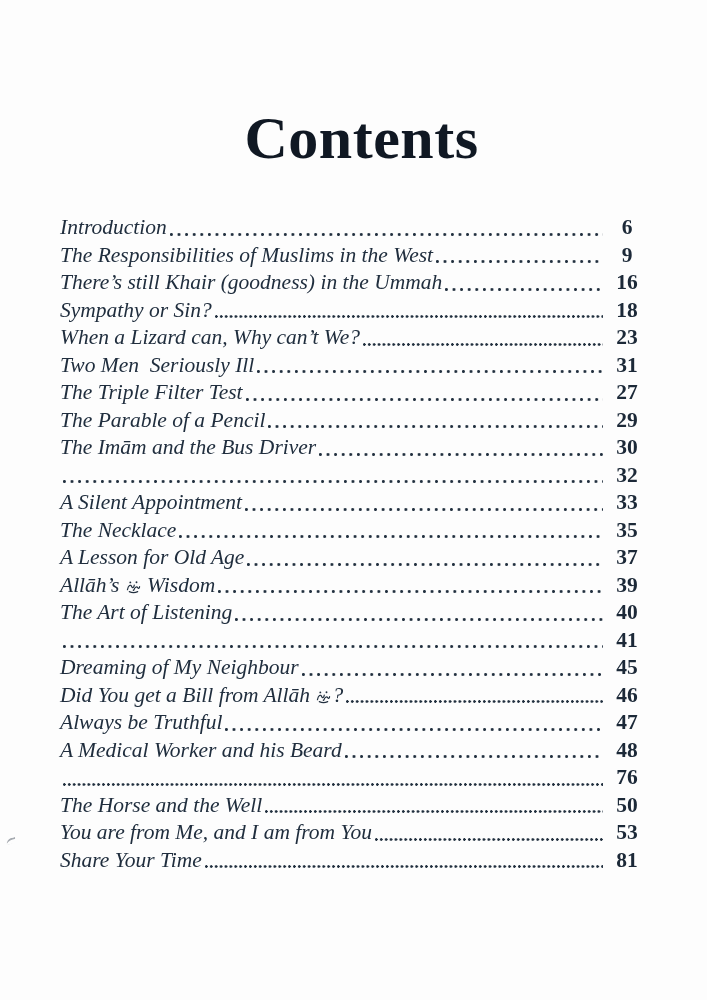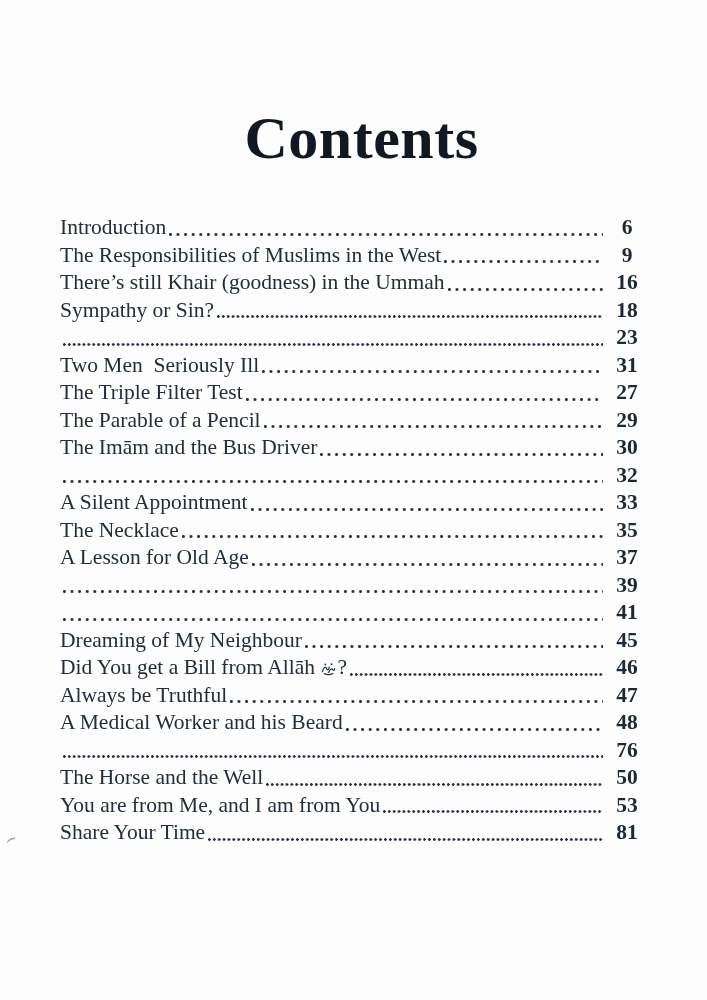--- a/index.html
+++ b/index.html
@@ -32,20 +32,21 @@
   .toc-row{
     display:flex;
     align-items:baseline;
     height:27.5px;
     line-height:27.5px;
     font-size:21.5px;
   }
   .toc-title{
     white-space:pre;
     flex:0 0 auto;
+    font-style:italic;
   }
   .leader{
     flex:1 1 auto;
     align-self:flex-end;
     height:5px;
     margin:0 7px 5px 3px;
     background-repeat:repeat-x;
     background-position:left bottom;
   }
   .leader.wide{
@@ -103,20 +104,21 @@
         <span class="toc-title">There’s still Khair (goodness) in the Ummah</span>
         <span class="leader wide"></span>
         <span class="toc-page">16</span>
       </div>
       <div class="toc-row">
         <span class="toc-title">Sympathy or Sin?</span>
         <span class="leader dense"></span>
         <span class="toc-page">18</span>
       </div>
       <div class="toc-row">
+        <span class="toc-title">When a Lizard can, Why can’t We?</span>
         <span class="leader dense"></span>
         <span class="toc-page">23</span>
       </div>
       <div class="toc-row">
         <span class="toc-title">Two Men  Seriously Ill</span>
         <span class="leader wide"></span>
         <span class="toc-page">31</span>
       </div>
       <div class="toc-row">
         <span class="toc-title">The Triple Filter Test</span>
@@ -146,22 +148,35 @@
         <span class="toc-title">The Necklace</span>
         <span class="leader wide"></span>
         <span class="toc-page">35</span>
       </div>
       <div class="toc-row">
         <span class="toc-title">A Lesson for Old Age</span>
         <span class="leader wide"></span>
         <span class="toc-page">37</span>
       </div>
       <div class="toc-row">
+        <span class="toc-title">Allāh’s <svg class="honorific" viewBox="0 0 16 16" xmlns="http://www.w3.org/2000/svg" aria-hidden="true">
+    <path d="M1.5 11.5 C2.5 6.5, 5 5.5, 6 8 C6.8 10, 8.5 9.5, 8.8 6.5"></path>
+    <path d="M8.5 11.5 C9.2 8.8, 11.5 7.5, 12.5 9.2 C13.3 10.6, 14.5 10, 14.5 8.2"></path>
+    <path d="M3.5 13.5 C6 14.6, 10 14.6, 12.5 13.5"></path>
+    <circle cx="4.6" cy="3.6" r="1"></circle>
+    <circle cx="11.2" cy="3.4" r="1"></circle>
+    <circle cx="7.9" cy="12.1" r="0.8"></circle>
+  </svg> Wisdom</span>
         <span class="leader wide"></span>
         <span class="toc-page">39</span>
+      </div>
+      <div class="toc-row">
+        <span class="toc-title">The Art of Listening</span>
+        <span class="leader wide"></span>
+        <span class="toc-page">40</span>
       </div>
       <div class="toc-row">
         <span class="leader wide"></span>
         <span class="toc-page">41</span>
       </div>
       <div class="toc-row">
         <span class="toc-title">Dreaming of My Neighbour</span>
         <span class="leader wide"></span>
         <span class="toc-page">45</span>
       </div>

